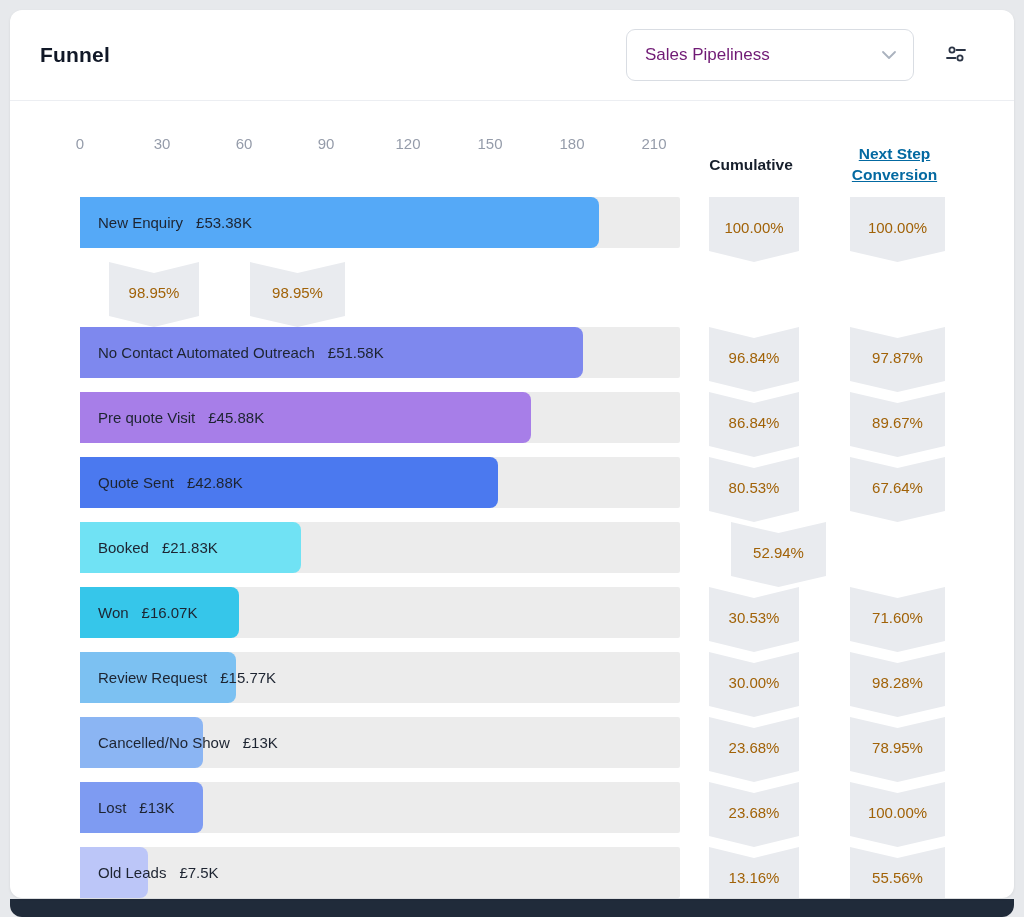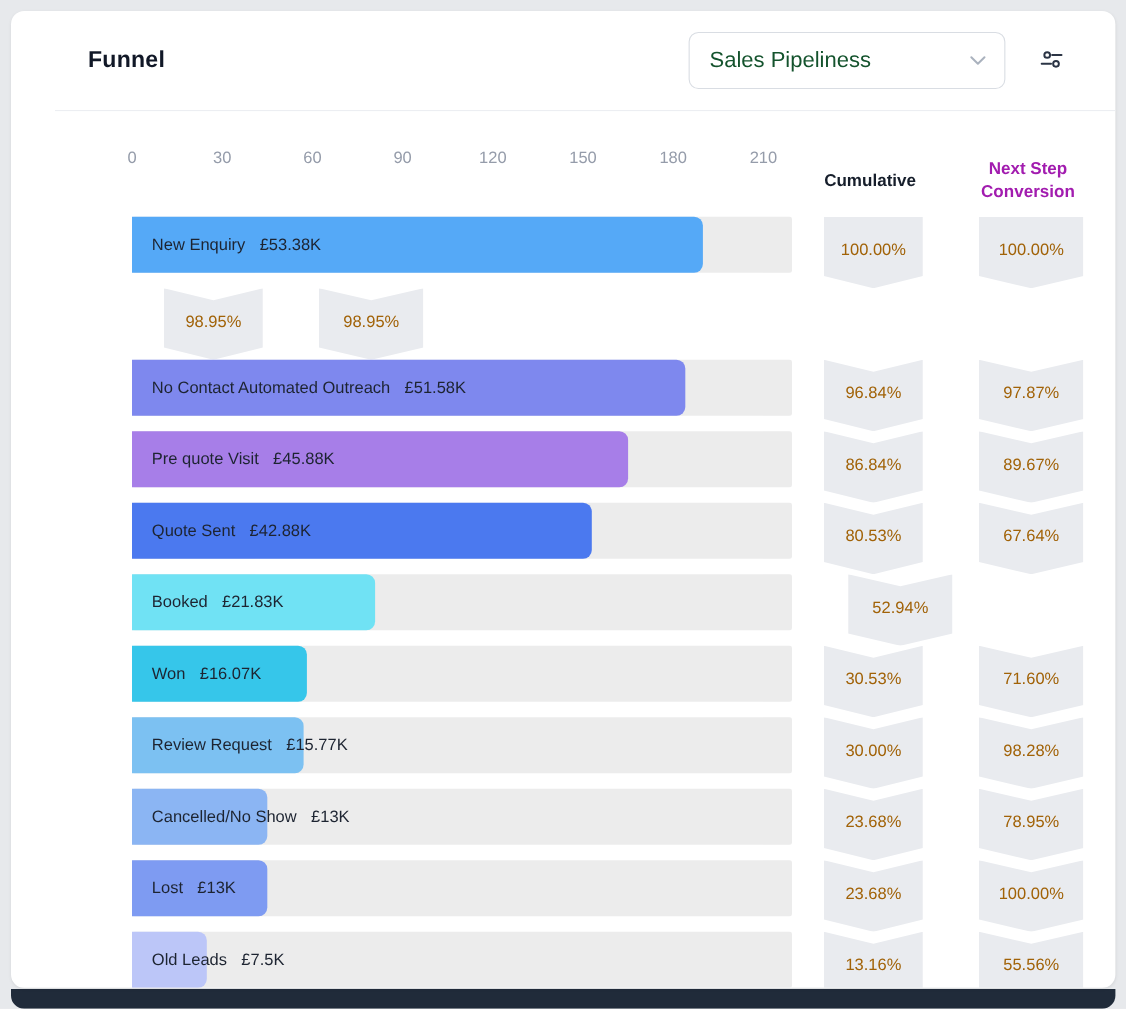--- a/index.html
+++ b/index.html
@@ -11,21 +11,20 @@
     position: relative;
   }
   .card {
     position: absolute; left: 10px; top: 10px;
     width: 1004px; height: 888px;
     background: #ffffff;
     border-radius: 12px;
     box-shadow: 0 1px 3px rgba(0,0,0,.08);
     overflow: hidden;
     z-index: 2;
-    padding-left: 40px;
   }
   .bottom-bar {
     position: absolute; left: 10px; bottom: 0;
     width: 1004px; height: 18px;
     background: #202b3a;
     border-radius: 0 0 12px 12px;
     z-index: 1;
   }
   
   .card-header {
@@ -37,21 +36,21 @@
   .dropdown {
     margin-left: auto;
     width: 288px; height: 52px;
     border: 1px solid #d9dde3;
     border-radius: 9px;
     background: #fff;
     display: flex; align-items: center;
     padding: 0 16px 0 18px;
     cursor: pointer;
   }
-  .dropdown-label { font-size: 20px; color: #14532d; }
+  .dropdown-label { font-size: 17px; color: #701a75; }
   .chevron { margin-left: auto; display: flex; }
   .filter-btn {
     margin-left: 30px;
     background: none; border: none; cursor: pointer;
     display: flex; align-items: center;
   }
   .divider { height: 1px; background: #eceef2; }
   
   .chart { padding-left: 70px; }
   .head-row { display: flex; height: 96px; }
@@ -62,22 +61,23 @@
     font-size: 15px; color: #959caa;
   }
   .cum-head {
     width: 90px; margin-left: 26px;
     padding-top: 55px; text-align: center;
     font-size: 15.5px; font-weight: 700; color: #161e2b;
   }
   .next-head {
     width: 95px; margin-left: 51px;
     padding-top: 42px; text-align: center;
-    font-size: 15.5px; font-weight: 700; color: #a21caf;
+    font-size: 15.5px; font-weight: 700; color: #0369a1;
     line-height: 21px;
+    text-decoration: underline;
   }
   
   .row { display: flex; height: 65px; }
   .bar-track {
     width: 600px; height: 51px;
     background: #ececec;
     border-radius: 2px;
     position: relative;
   }
   .bar {

